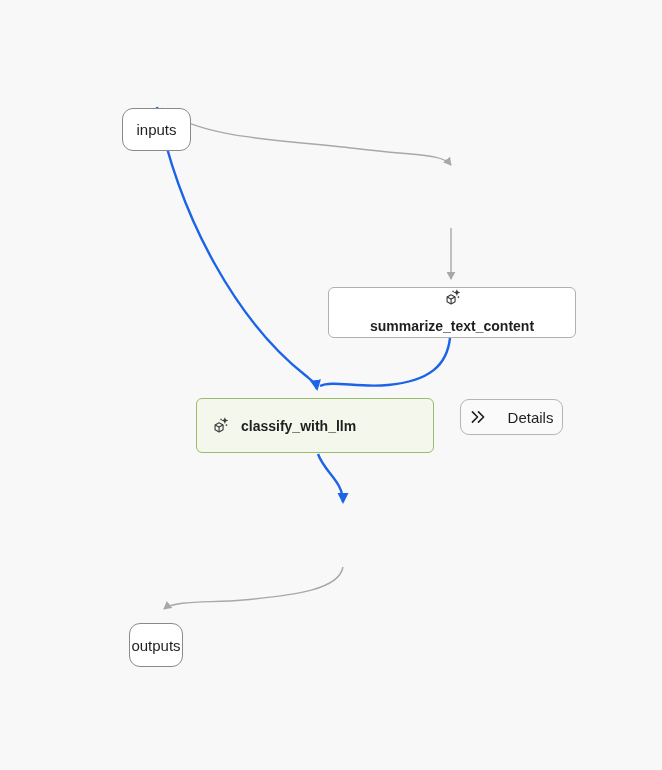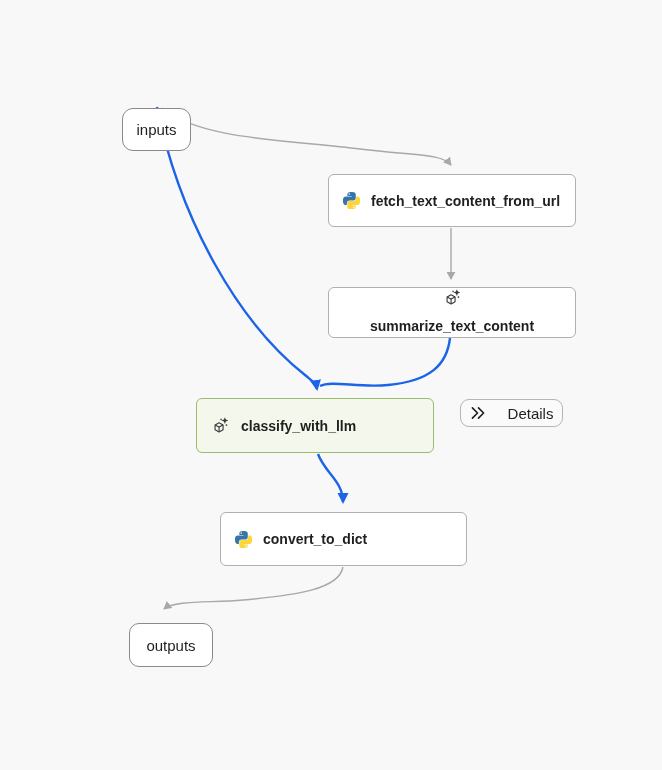--- a/index.html
+++ b/index.html
@@ -41,21 +41,21 @@
   }
   .node.terminal .label{font-size:15px;font-weight:400;}
   .node.selected{
     background:var(--selected-bg,#f4f8ec);
     border:1.5px solid var(--selected-border,#9cbb6d);
   }
   .icon{display:flex;align-items:center;justify-content:center;flex:0 0 auto;}
 
   .details-btn{
     position:absolute;
-    left:460px;top:399px;width:103px;height:28px;
+    left:460px;top:399px;width:103px;height:36px;
     background:var(--button-bg,#fafafa);
     border:1px solid var(--button-border,#b5b5b5);
     border-radius:9px;
     box-sizing:border-box;
     display:flex;align-items:center;justify-content:center;gap:22px;
     font-family:"Liberation Sans", sans-serif;
     font-size:15px;color:var(--text,#1f1f1f);
     cursor:pointer;padding:0;
   }
 </style>
@@ -78,29 +78,20 @@
     <path class="edge gray" d="M451,228 L451,279" marker-end="url(#arrow-gray)"></path>
     <path class="edge blue" d="M450,338 C447,365 430,381 388,385 C358,388 332,380 320,386"></path>
     <path class="edge blue" d="M318,454 C325,473 343,481 343,502" marker-end="url(#arrow-blue)"></path>
     <path class="edge gray" d="M343,567 C339,589 298,595 243,600 C210,603 175,600 164,609" marker-end="url(#arrow-gray)"></path>
   </svg>
 
   <div class="node terminal" style="left:122px;top:63px;width:69px;height:43px;margin-top:45px;">
     <span class="label">inputs</span>
   </div>
 
-  <div class="node" style="left:328px;top:174px;width:248px;height:53px;">
-    <span class="icon">
-      <svg width="17" height="17" viewBox="0 0 110 110">
-        <path fill="#3774a8" d="M54.9 0c-4.6 0-9 .4-12.9 1.1C30.6 3.1 28.5 7.3 28.5 15v10.2h27v3.4H18.3c-7.9 0-14.8 4.7-17 13.7C-1.2 52.6-1.3 59 1.3 69.7c1.9 8 6.5 13.7 14.4 13.7h9.3V71.1c0-9 7.8-16.9 17-16.9h27c7.6 0 13.6-6.2 13.6-13.8V15c0-7.4-6.2-12.9-13.6-14.1C64.3.3 59.5 0 54.9 0zM40.3 8.3c2.8 0 5.1 2.3 5.1 5.2 0 2.8-2.3 5.1-5.1 5.1-2.8 0-5.1-2.3-5.1-5.1 0-2.9 2.3-5.2 5.1-5.2z"></path>
-        <path fill="#ffd43b" d="M85.6 28.6v11.9c0 9.4-8 17.3-17 17.3h-27c-7.4 0-13.6 6.4-13.6 13.8v25.9c0 7.4 6.4 11.7 13.6 13.8 8.6 2.5 16.9 3 27 0 6.8-2 13.6-6 13.6-13.8V87.2h-27v-3.4h40.6c7.9 0 10.8-5.5 13.6-13.7 2.9-8.5 2.7-16.6 0-27.7-1.9-8-5.6-13.7-13.6-13.7h-10.2zM70.4 94.2c2.8 0 5.1 2.3 5.1 5.1 0 2.9-2.3 5.2-5.1 5.2-2.8 0-5.1-2.3-5.1-5.2 0-2.8 2.3-5.1 5.1-5.1z"></path>
-      </svg>
-    </span>
-    <span class="label">fetch_text_content_from_url</span>
-  </div>
 
   <div class="node" style="left:328px;top:287px;width:248px;height:51px;flex-direction:column;">
     <span class="icon">
       <svg width="19" height="19" viewBox="0 0 20 20">
         <g stroke="#3b3b3b" stroke-width="1.2" fill="none" stroke-linejoin="round">
           <path d="M8.5 7.2 L12.7 9.4 L12.7 14.4 L8.5 16.8 L4.3 14.4 L4.3 9.4 Z"></path>
           <path d="M4.3 9.4 L8.5 11.5 L12.7 9.4"></path>
           <path d="M8.5 11.5 L8.5 16.8"></path>
         </g>
         <path fill="#3b3b3b" d="M14.6 1.2 L15.6 3.8 L18.2 4.8 L15.6 5.8 L14.6 8.4 L13.6 5.8 L11 4.8 L13.6 3.8 Z"></path>
@@ -132,27 +123,18 @@
       <svg width="16" height="14" viewBox="0 0 17 15">
         <g stroke="#1f1f1f" stroke-width="1.7" fill="none" stroke-linecap="round" stroke-linejoin="round">
           <path d="M2.5 2 L8 7.5 L2.5 13"></path>
           <path d="M9 2 L14.5 7.5 L9 13"></path>
         </g>
       </svg>
     </span>
     <span>Details</span>
   </button>
 
-  <div class="node" style="left:220px;top:512px;width:247px;height:54px;">
-    <span class="icon">
-      <svg width="17" height="17" viewBox="0 0 110 110">
-        <path fill="#3774a8" d="M54.9 0c-4.6 0-9 .4-12.9 1.1C30.6 3.1 28.5 7.3 28.5 15v10.2h27v3.4H18.3c-7.9 0-14.8 4.7-17 13.7C-1.2 52.6-1.3 59 1.3 69.7c1.9 8 6.5 13.7 14.4 13.7h9.3V71.1c0-9 7.8-16.9 17-16.9h27c7.6 0 13.6-6.2 13.6-13.8V15c0-7.4-6.2-12.9-13.6-14.1C64.3.3 59.5 0 54.9 0zM40.3 8.3c2.8 0 5.1 2.3 5.1 5.2 0 2.8-2.3 5.1-5.1 5.1-2.8 0-5.1-2.3-5.1-5.1 0-2.9 2.3-5.2 5.1-5.2z"></path>
-        <path fill="#ffd43b" d="M85.6 28.6v11.9c0 9.4-8 17.3-17 17.3h-27c-7.4 0-13.6 6.4-13.6 13.8v25.9c0 7.4 6.4 11.7 13.6 13.8 8.6 2.5 16.9 3 27 0 6.8-2 13.6-6 13.6-13.8V87.2h-27v-3.4h40.6c7.9 0 10.8-5.5 13.6-13.7 2.9-8.5 2.7-16.6 0-27.7-1.9-8-5.6-13.7-13.6-13.7h-10.2zM70.4 94.2c2.8 0 5.1 2.3 5.1 5.1 0 2.9-2.3 5.2-5.1 5.2-2.8 0-5.1-2.3-5.1-5.2 0-2.8 2.3-5.1 5.1-5.1z"></path>
-      </svg>
-    </span>
-    <span class="label">convert_to_dict</span>
-  </div>
 
-  <div class="node terminal" style="left:129px;top:623px;width:84px;height:44px;border-radius:10px;">
+  <div class="node terminal" style="left:129px;top:623px;width:54px;height:44px;">
     <span class="label">outputs</span>
   </div>
 
 </div>
 
 </body></html>

